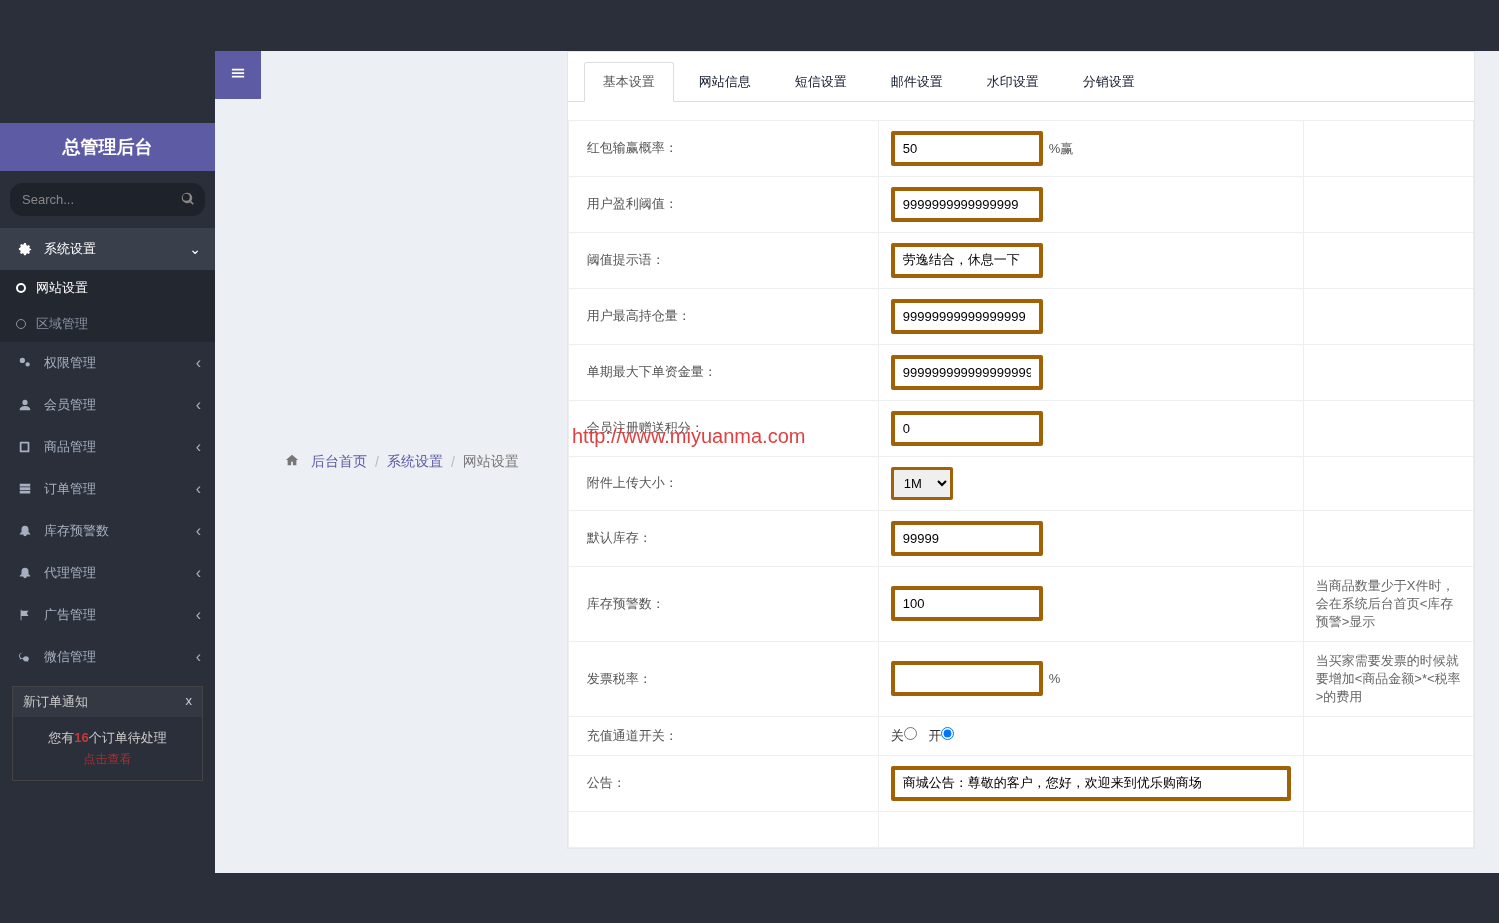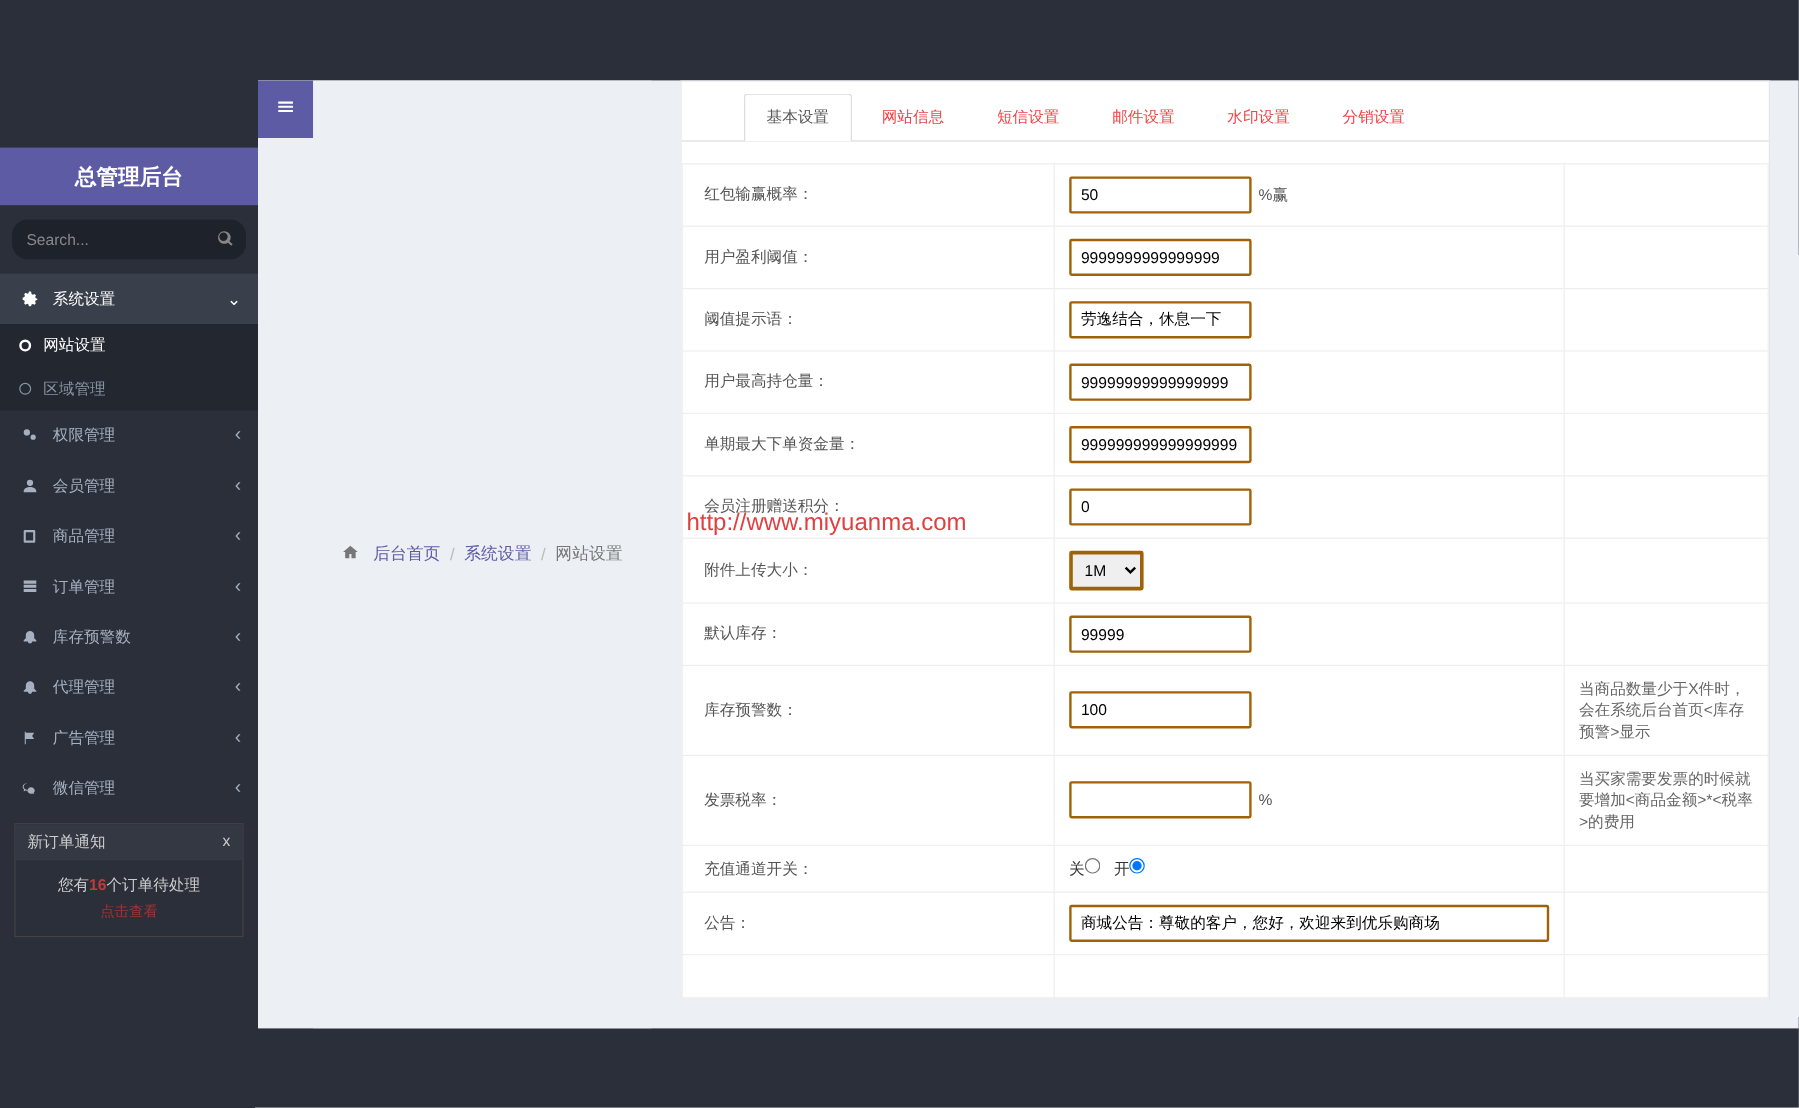--- a/index.html
+++ b/index.html
@@ -43,30 +43,30 @@
     .hamburger { cursor: pointer; font-size: 14px; }
     
     .breadcrumb { padding: 14px 24px; background: #ecf0f5; color: #777; display: flex; align-items: center; gap: 8px; font-size: 14px; }
     .breadcrumb a { color: #5e5ba5; text-decoration: none; }
     .breadcrumb .sep { color: #bbb; }
     .breadcrumb .home-icon { color: #777; margin-right: 4px; }
     
     .content { margin: 0 24px 24px; background: #fff; border: 1px solid #e4e7ea; flex: 1; overflow: auto; }
     
     .tabs { display: flex; border-bottom: 1px solid #ddd; padding: 10px 16px 0; gap: 6px; }
-    .tab { padding: 10px 18px; cursor: pointer; color: #ef4444; border: 1px solid transparent; border-bottom: none; border-radius: 3px 3px 0 0; }
-    .tab.active { color: #555; border-color: #ddd; background: #fff; margin-bottom: -1px; border-bottom: 1px solid #fff; margin-left: 36px; }
+    .tab { padding: 10px 18px; cursor: pointer; color: #0f172a; border: 1px solid transparent; border-bottom: none; border-radius: 3px 3px 0 0; }
+    .tab.active { color: #555; border-color: #ddd; background: #fff; margin-bottom: -1px; border-bottom: 1px solid #fff; }
     
     .form-table { width: 100%; border-collapse: collapse; margin-top: 18px; }
     .form-table td { padding: 10px 12px; border: 1px solid #eee; vertical-align: middle; }
     .form-table .label-cell { width: 310px; color: #555; padding-left: 18px; }
     .form-table .input-cell { width: 420px; }
     .form-table .help-cell { color: #666; font-size: 13px; }
     
-    .text-input { width: 152px; padding: 6px 8px; border: 2px solid #a16207; border-radius: 2px; font-size: 13px; }
+    .text-input { width: 152px; padding: 6px 8px; border: 4px solid #a16207; border-radius: 2px; font-size: 13px; }
     .text-input.wide { width: 400px; }
     .select-input { width: 62px; padding: 5px 6px; border: 3px solid #a16207; border-radius: 2px; font-size: 13px; }
     .suffix { margin-left: 6px; color: #555; }
     
     .radio-group label { margin-right: 8px; }
     
     .watermark { position: absolute; top: 425px; left: 572px; color: #e04040; font-size: 20px; pointer-events: none; font-family: Arial; z-index: 1000; }
     
     svg { width: 14px; height: 14px; fill: currentColor; }
   </style>

